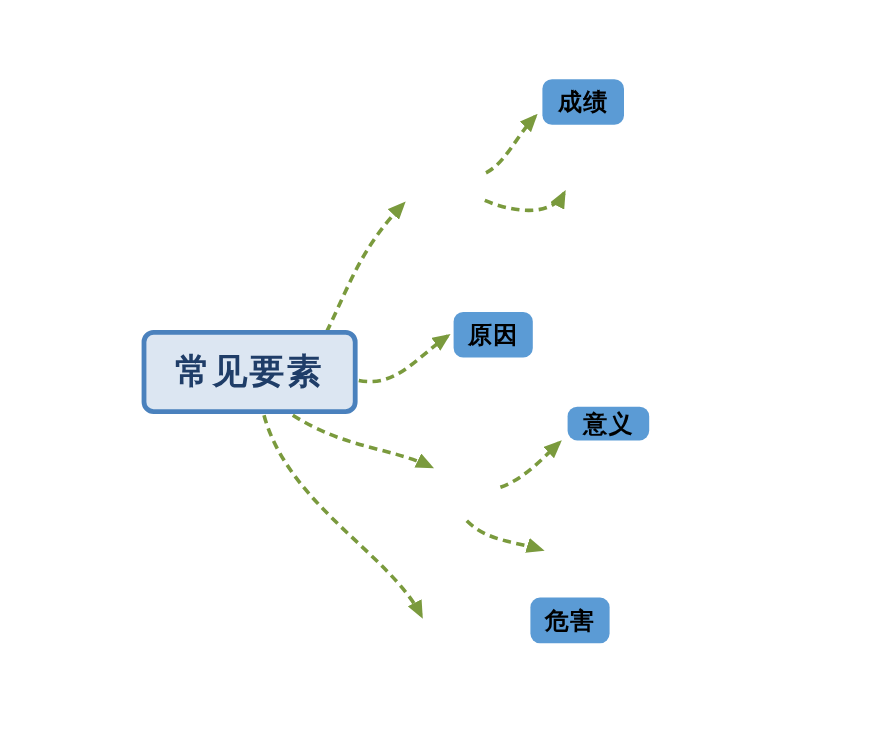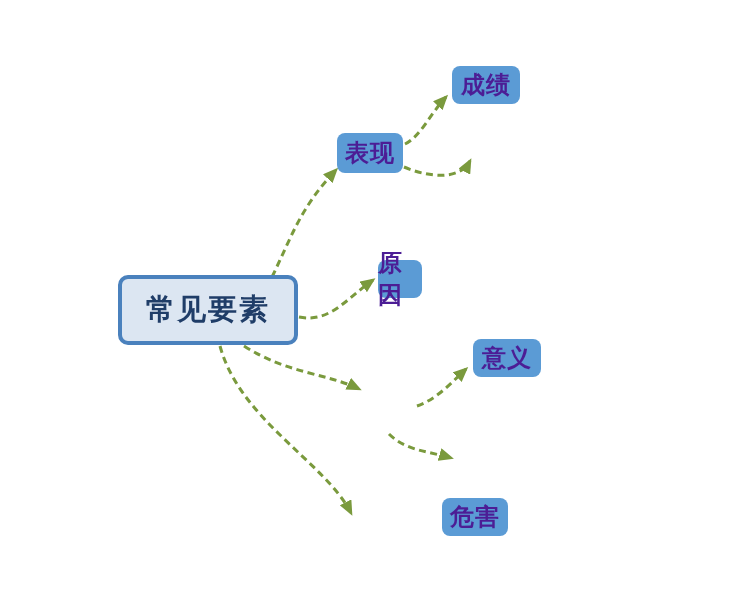--- a/index.html
+++ b/index.html
@@ -23,46 +23,46 @@
   }
   .edge {
     fill: none;
     stroke: #7a9a3d;
     stroke-width: 3;
     stroke-dasharray: 7 4.5;
   }
   .node {
     position: absolute;
     background: #5b9bd5;
-    color: #4c1d95;
+    color: #000000;
     font-weight: bold;
-    font-size: 24px;
+    font-size: 20px;
     display: flex;
     align-items: center;
     justify-content: center;
     border-radius: 8px;
     letter-spacing: 1px;
     box-sizing: border-box;
   }
   .node.root {
     background: #dce6f2;
     border: 4px solid #4a81bd;
     color: #1f3d68;
     font-size: 29px;
     border-radius: 10px;
     letter-spacing: 2px;
   }
   
   .n-root            { left: 118px; top: 275px; width: 180px; height: 70px; }
   .n-performance     { left: 337px; top: 133px; width: 66px;  height: 40px; }
   .n-achievements    { left: 452px; top: 66px;  width: 68px;  height: 38px; }
   .n-problems        { left: 468px; top: 169px; width: 67px;  height: 38px; }
-  .n-causes          { left: 378px; top: 260px; width: 44px;  height: 38px; }
+  .n-causes          { left: 378px; top: 260px; width: 66px;  height: 38px; }
   .n-impact          { left: 352px; top: 394px; width: 65px;  height: 41px; }
-  .n-significance    { left: 473px; top: 339px; width: 68px;  height: 38px; text-align: center; }
+  .n-significance    { left: 473px; top: 339px; width: 68px;  height: 28px; text-align: center; }
   .n-harms           { left: 442px; top: 462px; width: 66px;  height: 38px; margin-top: 36px; }
   .n-countermeasures { left: 330px; top: 520px; width: 67px;  height: 40px; }
 </style>
 </head>
 <body>
 
 <div class="canvas">
 
   <svg class="edges" viewBox="0 0 746 614" xmlns="http://www.w3.org/2000/svg">
     <defs>
@@ -78,23 +78,20 @@
     <path class="edge" d="M 405 144 C 421 136, 430 114, 446 97" marker-end="url(#arrow)"></path>
     <path class="edge" d="M 404 167 C 430 178, 460 180, 470 161" marker-end="url(#arrow)"></path>
     <path class="edge" d="M 417 406 C 437 399, 451 383, 466 369" marker-end="url(#arrow)"></path>
     <path class="edge" d="M 389 434 C 406 451, 428 451, 451 458" marker-end="url(#arrow)"></path>
   </svg>
 
   <div class="node root n-root">
     <span>常见要素</span>
   </div>
 
-  <div class="node n-performance">
-    <span>表现</span>
-  </div>
 
   <div class="node n-achievements">
     <span>成绩</span>
   </div>
 
 
   <div class="node n-causes">
     <span>原因</span>
   </div>
 

